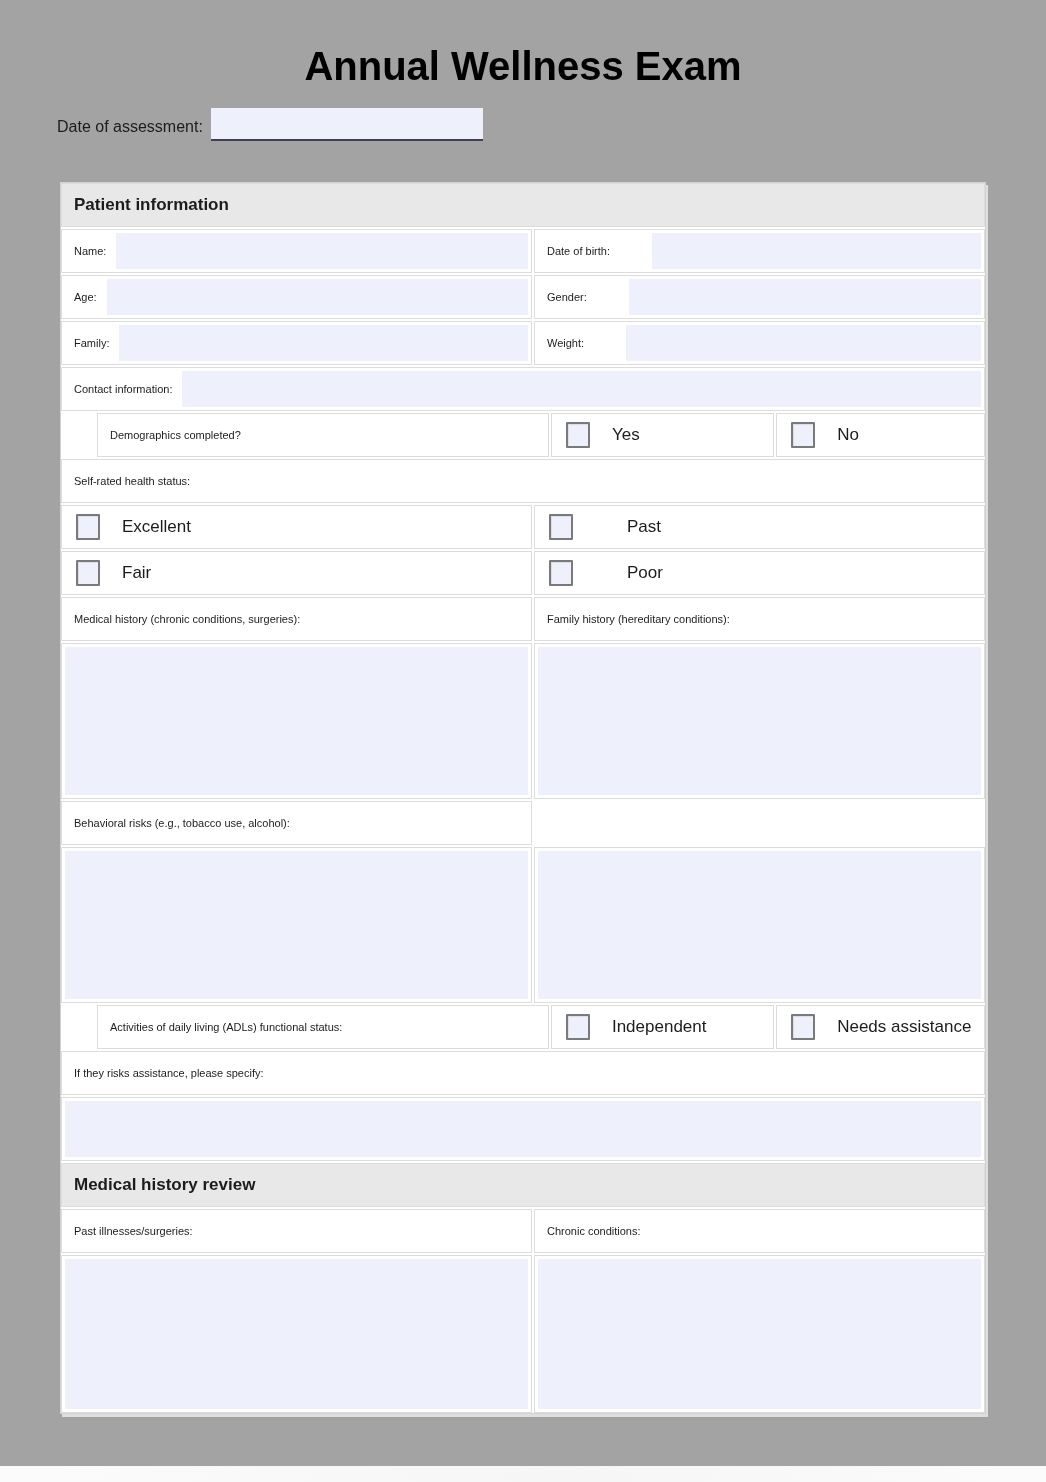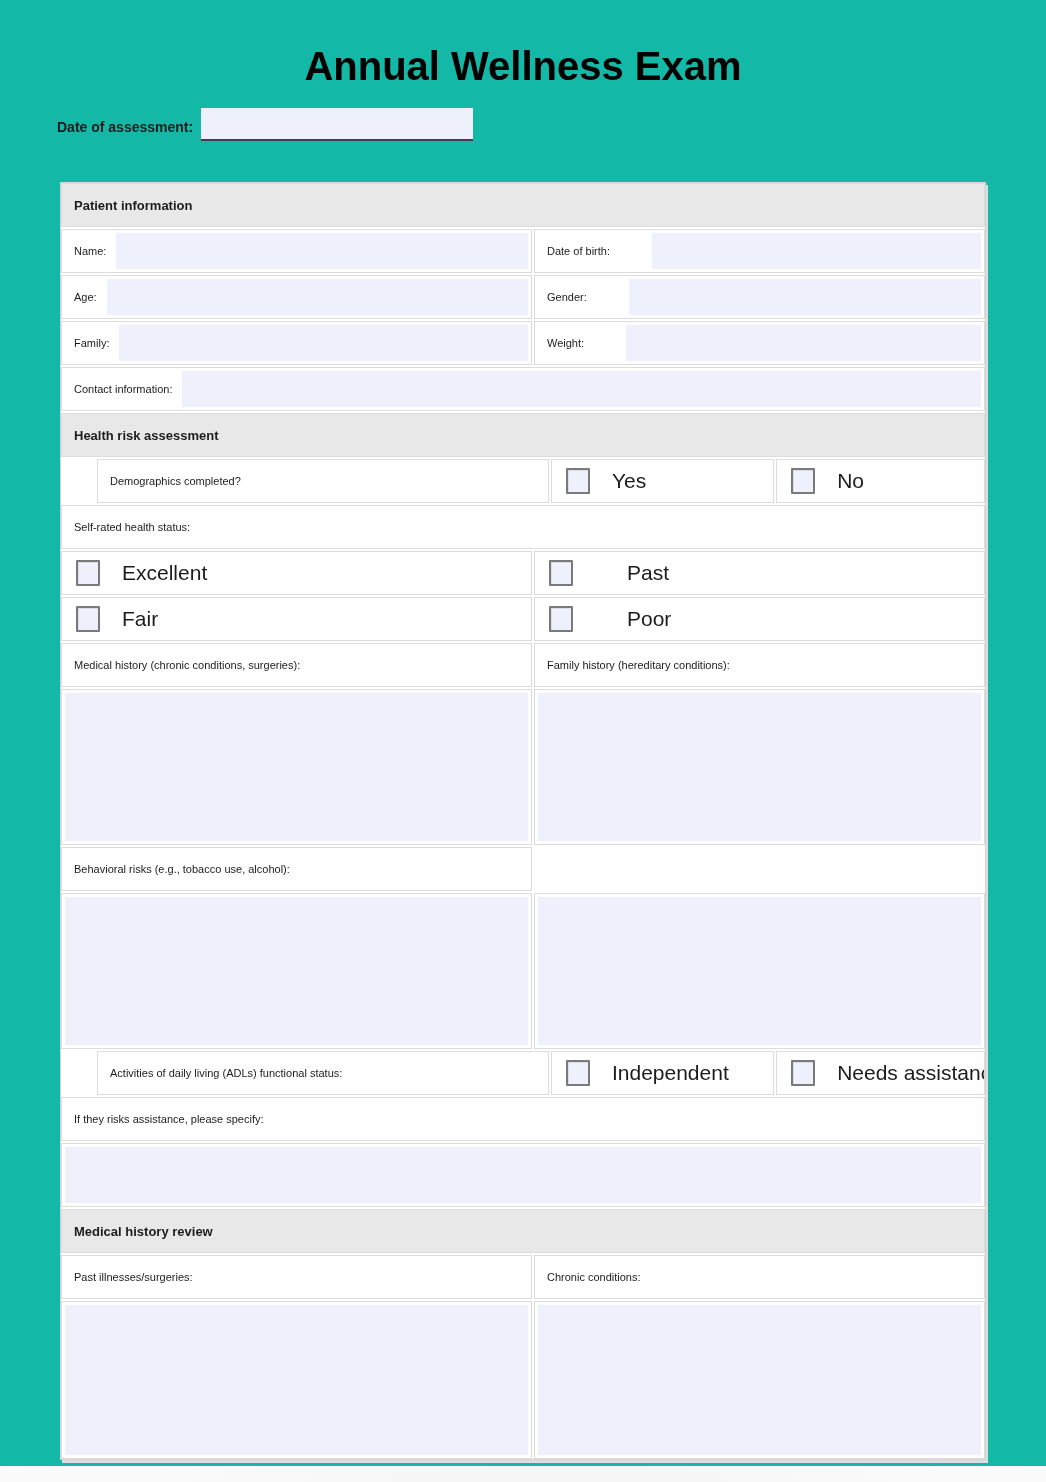--- a/index.html
+++ b/index.html
@@ -1,28 +1,28 @@
 <!DOCTYPE html>
 <html><head>
 <meta charset="utf-8">
 <style>
   * { box-sizing: border-box; }
   html, body { margin: 0; padding: 0; background: #ffffff; }
   .page {
     width: 1046px; height: 1482px; position: relative; overflow: hidden;
-    background: #14b8a6;
+    background: #a3a3a3;
     font-family: "Liberation Sans", "DejaVu Sans", sans-serif;
     color: #1c1c1c;
   }
   .page-title {
     margin: 46px 0 0 0; text-align: center;
     font-size: 40px; line-height: 40px; font-weight: bold; color: #000;
   }
   .date-row { display: flex; align-items: flex-end; margin: 22px 0 0 57px; height: 33px; }
-  .date-label { font-weight: bold; font-size: 14px; line-height: 22px; padding-bottom: 3px; white-space: nowrap; }
+  .date-label { font-weight: normal; font-size: 16px; line-height: 22px; padding-bottom: 3px; white-space: nowrap; }
   .date-input {
     width: 272px; height: 33px; margin-left: 8px;
     border: none; border-bottom: 2px solid #3f3f4d; outline: none;
     background: #eef1fb; font: 17px "Liberation Sans", sans-serif; padding: 0 6px;
   }
   .form-table {
     margin: 41px 0 0 60px; width: 926px;
     border: 1px solid #d2d2d2; background: #ffffff;
     box-shadow: 2px 3px 0 #dedede;
     display: flex; flex-direction: column; gap: 2px;
@@ -36,40 +36,40 @@
   .c-left  { width: 471px; }
   .c-right { width: 451px; gap: 32px; }
   .c-q     { width: 471px; margin-left: 36px; }
   .c-opt1  { width: 232px; }
   .c-opt2  { width: 217px; }
   .h-std   { height: 44px; }
   .h-big   { height: 156px; }
   .h-assist{ height: 64px; }
   .h-last  { height: 158px; }
   .head-cell { background: #e8e8e8; }
-  .head-label { font-weight: bold; font-size: 13px; padding-left: 12px; }
+  .head-label { font-weight: bold; font-size: 17px; padding-left: 12px; }
   .cell-label { font-size: 11px; padding: 0 10px 0 12px; white-space: nowrap; background: #fff; }
   .fill-input {
     flex: 1; align-self: stretch; margin: 3px 3px 3px 0; min-width: 10px;
     border: none; outline: none; background: #eef1fb;
     font: 17px "Liberation Sans", sans-serif; padding: 0 8px;
   }
   .fill-area {
     flex: 1; align-self: stretch; margin: 3px;
     border: none; outline: none; background: #eef1fb; resize: none;
     font: 17px "Liberation Sans", sans-serif; padding: 6px 8px;
   }
   .cb-cell { padding-left: 14px; }
   .checkbox {
     width: 24px; height: 26px; flex: 0 0 24px;
     border: 2px solid #7a7a7a; border-radius: 1px;
     background: #eef1fb; cursor: pointer;
     box-shadow: inset 1px 1px 0 rgba(0,0,0,0.08);
   }
-  .opt-label { font-size: 21px; margin-left: 22px; white-space: nowrap; }
+  .opt-label { font-size: 17px; margin-left: 22px; white-space: nowrap; }
   .page-shadow {
     position: absolute; left: 0; right: 0; bottom: 0; height: 16px;
     background: linear-gradient(90deg, #fbfbfb, #f6f6f6 55%, #fbfbfb);
   }
 </style>
 </head>
 <body>
 
 <div class="page">
 
@@ -121,25 +121,20 @@
       </div>
     </div>
 
     <div class="row">
       <div class="cell c-full h-std">
         <span class="cell-label">Contact information:</span>
         <input type="text" class="fill-input" style="">
       </div>
     </div>
 
-    <div class="row">
-      <div class="cell c-full h-std head-cell">
-        <span class="head-label">Health risk assessment</span>
-      </div>
-    </div>
 
     <div class="row">
       <div class="cell c-q h-std">
         <span class="cell-label">Demographics completed?</span>
       </div>
       <div class="cell c-opt1 h-std cb-cell">
         <span class="checkbox"></span>
         <span class="opt-label">Yes</span>
       </div>
       <div class="cell c-opt2 h-std cb-cell">

